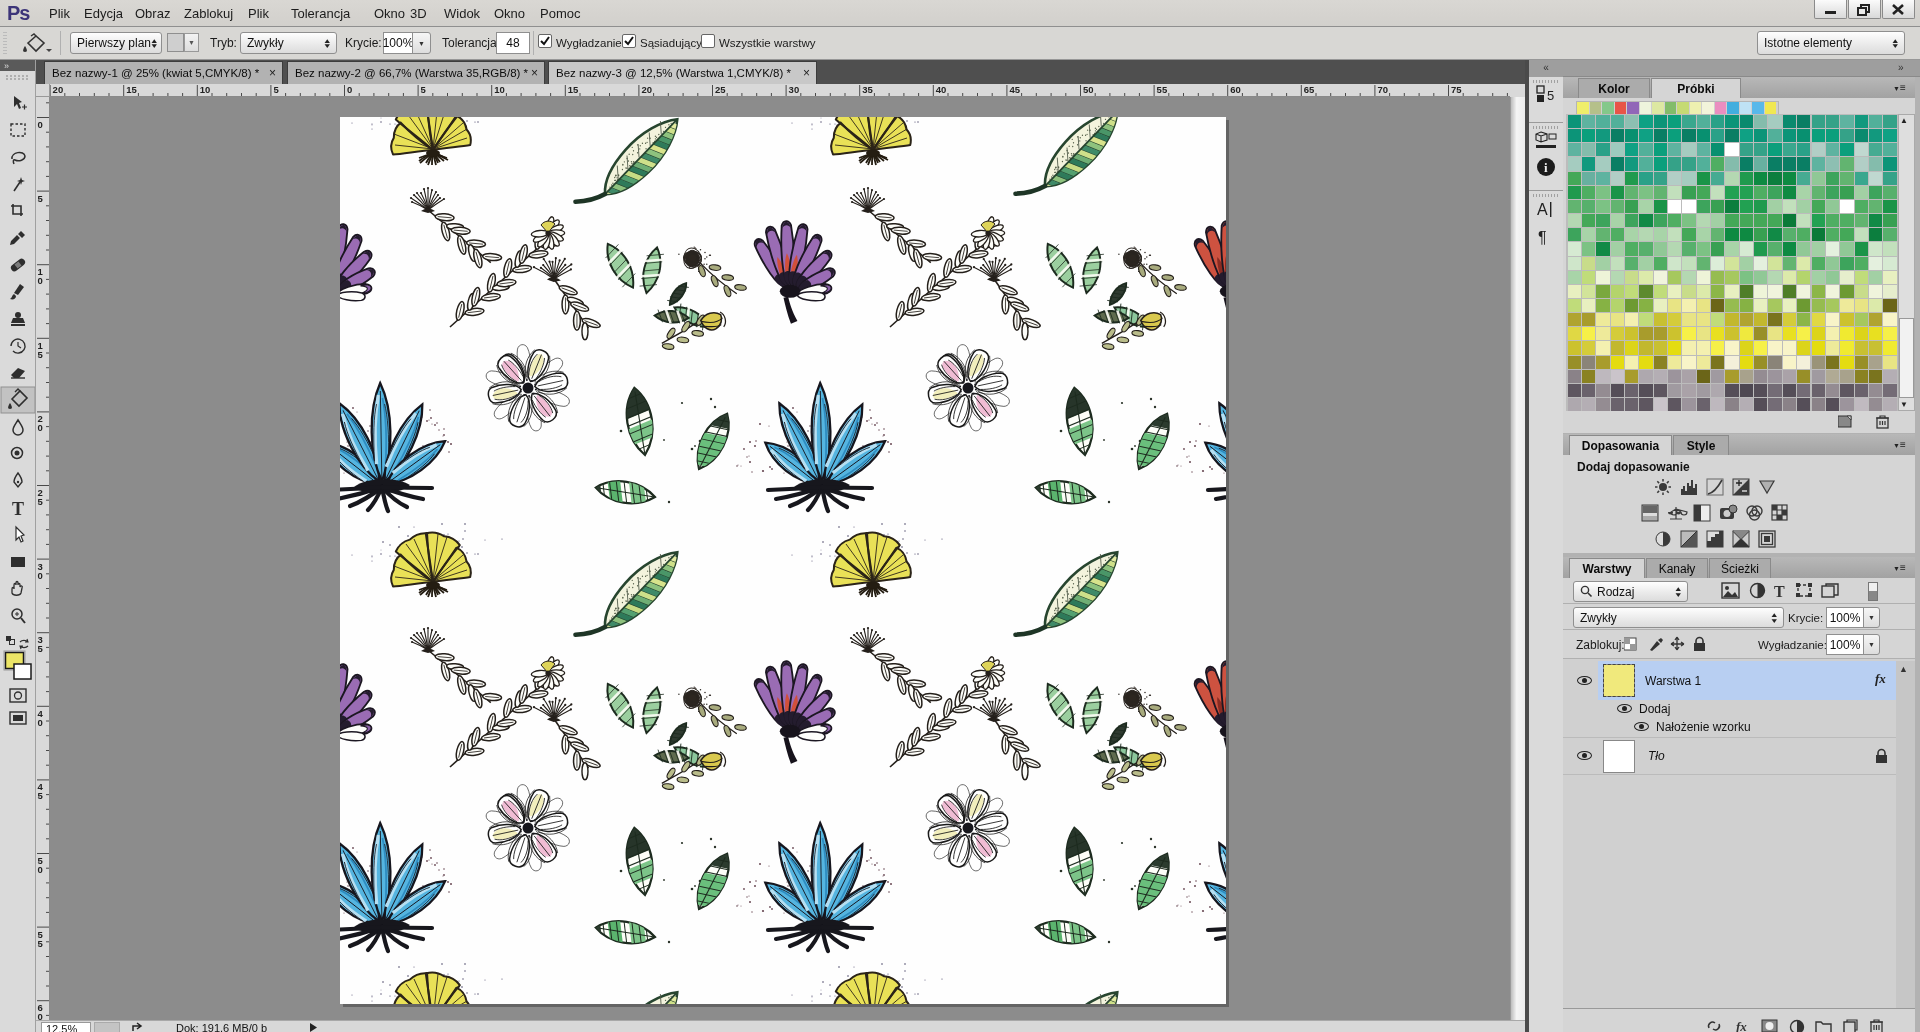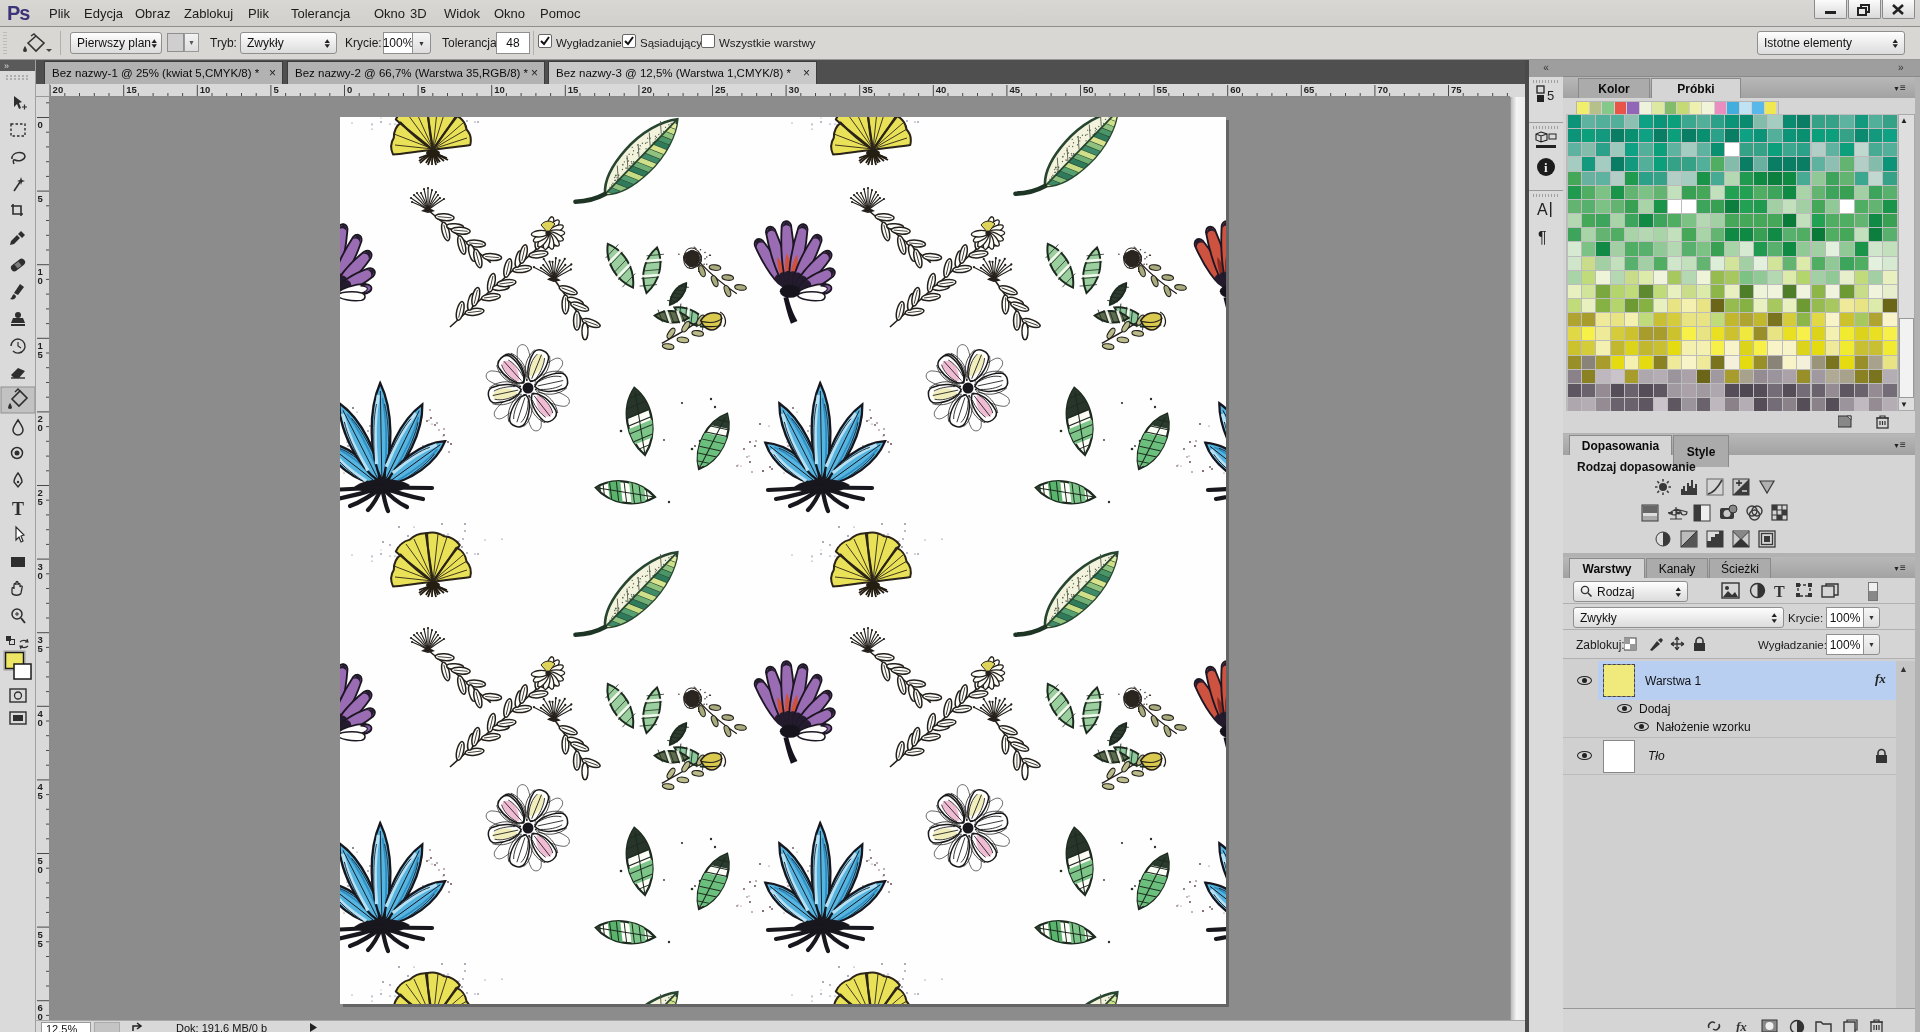--- a/index.html
+++ b/index.html
@@ -1790,23 +1790,23 @@
     <rect x="0" y="3" width="13" height="11" fill="#888" stroke="#333"></rect>
     <path d="M9,3 h4 v4 Z" fill="#d5d5d5" stroke="#333" stroke-width="0.8"></path>
     <g transform="translate(38,2)">
       <rect x="1" y="3" width="11" height="10" fill="none" stroke="#333" stroke-width="1.3"></rect>
       <path d="M0,3 h13 M4,3 v-2 h5 v2 M4,6 v4 M6.5,6 v4 M9,6 v4" stroke="#333" stroke-width="1.2" fill="none"></path>
     </g>
   </svg>
 <div class="abs" style="left:1563px;top:434px;width:352px;height:119px;background:#d5d5d5"></div>
 <div class="abs" style="left:1563px;top:434px;width:352px;height:21px;background:linear-gradient(#b8b8b8,#a2a2a2)"></div>
 <div class="ptab" style="left:1569px;top:435px;width:103px;height:20px;background:#d5d5d5;border:1px solid #8a8a8a;border-bottom:none;font-weight:bold">Dopasowania</div>
-<div class="ptab" style="left:1673px;top:435px;width:56px;height:32px;background:#ababab;border:1px solid #8a8a8a;border-bottom:none;font-weight:bold">Style</div>
+<div class="ptab" style="left:1673px;top:435px;width:56px;height:20px;background:#ababab;border:1px solid #8a8a8a;border-bottom:none;font-weight:bold">Style</div>
 <div class="abs" style="left:1893px;top:439px;font-size:10px;color:#222"><span style="font-size:7px">▼</span>≡</div>
-<div class="abs" style="left:1577px;top:460px;font-size:12px;font-weight:bold;color:#111">Rodzaj dopasowanie</div>
+<div class="abs" style="left:1577px;top:460px;font-size:12px;font-weight:bold;color:#111">Dodaj dopasowanie</div>
 <svg class="abs" width="357" height="120" style="left:1563px;top:455px">
     <g transform="translate(92,24)">
       <circle cx="8" cy="8" r="4" fill="#3a3a3a"></circle>
       <line x1="13.5" y1="8.0" x2="16.0" y2="8.0" stroke="#3a3a3a" stroke-width="1.5"></line>
       <line x1="11.9" y1="11.9" x2="13.7" y2="13.7" stroke="#3a3a3a" stroke-width="1.5"></line>
       <line x1="8.0" y1="13.5" x2="8.0" y2="16.0" stroke="#3a3a3a" stroke-width="1.5"></line>
       <line x1="4.1" y1="11.9" x2="2.3" y2="13.7" stroke="#3a3a3a" stroke-width="1.5"></line>
       <line x1="2.5" y1="8.0" x2="0.0" y2="8.0" stroke="#3a3a3a" stroke-width="1.5"></line>
       <line x1="4.1" y1="4.1" x2="2.3" y2="2.3" stroke="#3a3a3a" stroke-width="1.5"></line>
       <line x1="8.0" y1="2.5" x2="8.0" y2="0.0" stroke="#3a3a3a" stroke-width="1.5"></line>

